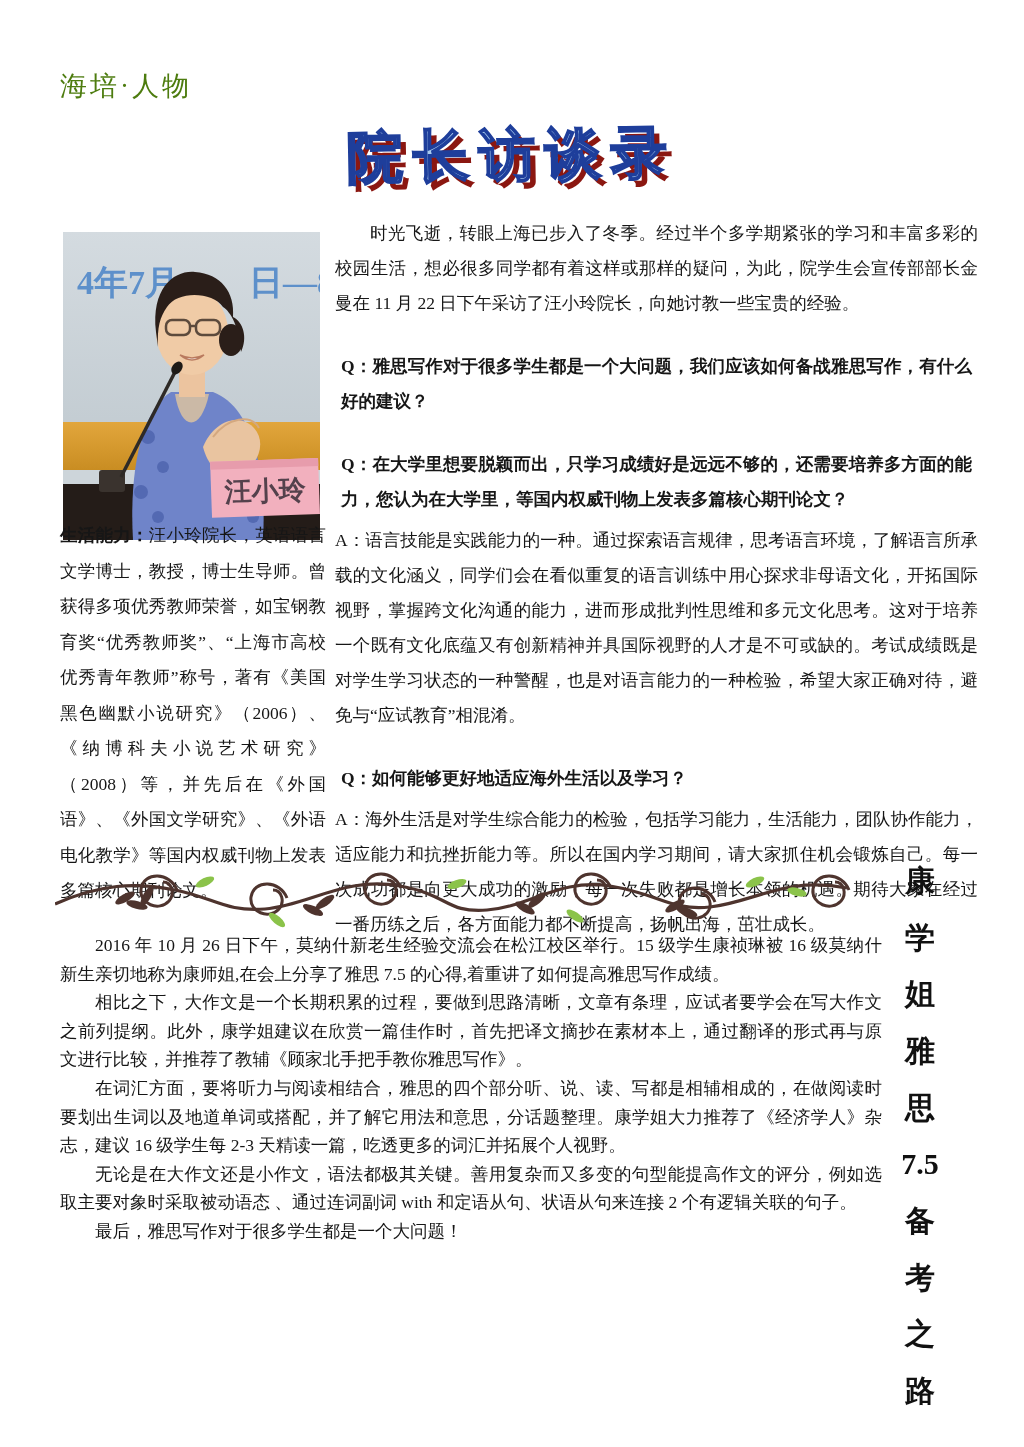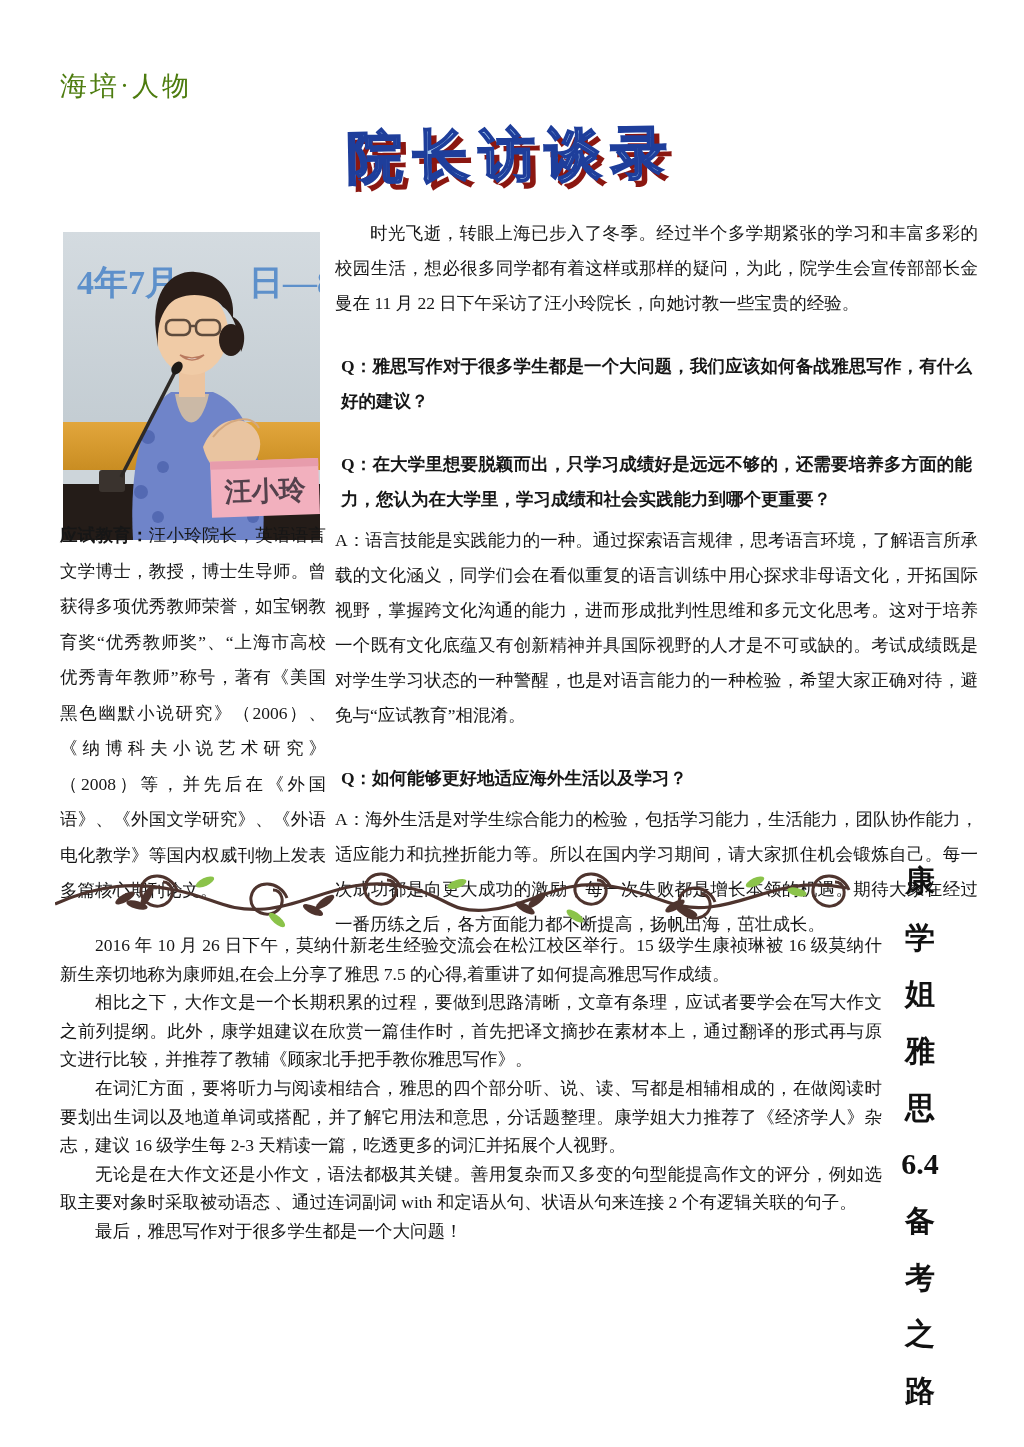--- a/index.html
+++ b/index.html
@@ -128,32 +128,32 @@
 </div>
 
 <div class="interview">
   <p class="intro">时光飞逝，转眼上海已步入了冬季。经过半个多学期紧张的学习和丰富多彩的校园生活，想必很多同学都有着这样或那样的疑问，为此，院学生会宣传部部长金曼在 11 月 22 日下午采访了汪小玲院长，向她讨教一些宝贵的经验。</p>
 
   <div class="qa">
     <p class="q">Q：雅思写作对于很多学生都是一个大问题，我们应该如何备战雅思写作，有什么好的建议？</p>
   </div>
 
   <div class="qa">
-    <p class="q">Q：在大学里想要脱颖而出，只学习成绩好是远远不够的，还需要培养多方面的能力，您认为在大学里，学习成绩和社会实践能力到哪个更重要？</p>
+    <p class="q">Q：在大学里想要脱颖而出，只学习成绩好是远远不够的，还需要培养多方面的能力，您认为在大学里，等国内权威刊物上发表多篇核心期刊论文？</p>
     <p class="a">A：语言技能是实践能力的一种。通过探索语言规律，思考语言环境，了解语言所承载的文化涵义，同学们会在看似重复的语言训练中用心探求非母语文化，开拓国际视野，掌握跨文化沟通的能力，进而形成批判性思维和多元文化思考。这对于培养一个既有文化底蕴又有创新精神并具国际视野的人才是不可或缺的。考试成绩既是对学生学习状态的一种警醒，也是对语言能力的一种检验，希望大家正确对待，避免与“应试教育”相混淆。</p>
   </div>
 
   <div class="qa">
     <p class="q">Q：如何能够更好地适应海外生活以及学习？</p>
     <p class="a">A：海外生活是对学生综合能力的检验，包括学习能力，生活能力，团队协作能力，适应能力和抗挫折能力等。所以在国内学习期间，请大家抓住机会锻炼自己。每一次成功都是向更大成功的激励，每一次失败都是增长本领的机遇。期待大家在经过一番历练之后，各方面能力都不断提高，扬帆出海，茁壮成长。</p>
   </div>
 </div>
 
 <div class="bio">
-  <span class="lbl">应试教育：</span><span>汪小玲院长，英语语言文学博士，教授，博士生导师。曾获得多项优秀教师荣誉，如宝钢教育奖“优秀教师奖”、“上海市高校优秀青年教师”称号，著有《美国黑色幽默小说研究》（2006）、《纳博科夫小说艺术研究》（2008）等，并先后在《外国语》、《外国文学研究》、《外语电化教学》等国内权威刊物上发表多篇核心期刊论文。</span>
+  <span class="lbl">生活能力：</span><span>汪小玲院长，英语语言文学博士，教授，博士生导师。曾获得多项优秀教师荣誉，如宝钢教育奖“优秀教师奖”、“上海市高校优秀青年教师”称号，著有《美国黑色幽默小说研究》（2006）、《纳博科夫小说艺术研究》（2008）等，并先后在《外国语》、《外国文学研究》、《外语电化教学》等国内权威刊物上发表多篇核心期刊论文。</span>
 </div>
 
 <div class="divider">
   <svg width="828" height="70" viewBox="0 0 828 70">
     <defs>
       <path id="curl" d="M0,0 C-7,-18 -33,-19 -36,-1 C-38,14 -18,22 -8,11 C-2,4 -5,-8 -14,-8" fill="none" stroke="#4e342e" stroke-width="3"></path>
       <ellipse id="leafB" rx="11" ry="4" fill="#4e342e"></ellipse>
       <ellipse id="leafG" rx="10" ry="4" fill="#8bc34a"></ellipse>
     </defs>
     <path d="M0,46 C45,26 80,24 120,32 C160,40 170,54 210,51 C255,47 290,18 345,28 C395,37 390,55 432,52 C474,49 505,20 555,28 C605,36 615,53 655,49 C700,44 730,18 792,30" fill="none" stroke="#4e342e" stroke-width="3.2"></path>
@@ -182,21 +182,21 @@
     </g>
   </svg>
 </div>
 
 <div class="vtitle">
   <span>康</span>
   <span>学</span>
   <span>姐</span>
   <span>雅</span>
   <span>思</span>
-  <span>6.4</span>
+  <span>7.5</span>
   <span>备</span>
   <span>考</span>
   <span>之</span>
   <span>路</span>
 </div>
 
 <div class="article">
   <p>2016 年 10 月 26 日下午，莫纳什新老生经验交流会在松江校区举行。15 级学生康祯琳被 16 级莫纳什新生亲切地称为康师姐,在会上分享了雅思 7.5 的心得,着重讲了如何提高雅思写作成绩。</p>
   <p>相比之下，大作文是一个长期积累的过程，要做到思路清晰，文章有条理，应试者要学会在写大作文之前列提纲。此外，康学姐建议在欣赏一篇佳作时，首先把译文摘抄在素材本上，通过翻译的形式再与原文进行比较，并推荐了教辅《顾家北手把手教你雅思写作》。</p>
   <p>在词汇方面，要将听力与阅读相结合，雅思的四个部分听、说、读、写都是相辅相成的，在做阅读时要划出生词以及地道单词或搭配，并了解它用法和意思，分话题整理。康学姐大力推荐了《经济学人》杂志，建议 16 级学生每 2-3 天精读一篇，吃透更多的词汇并拓展个人视野。</p>

